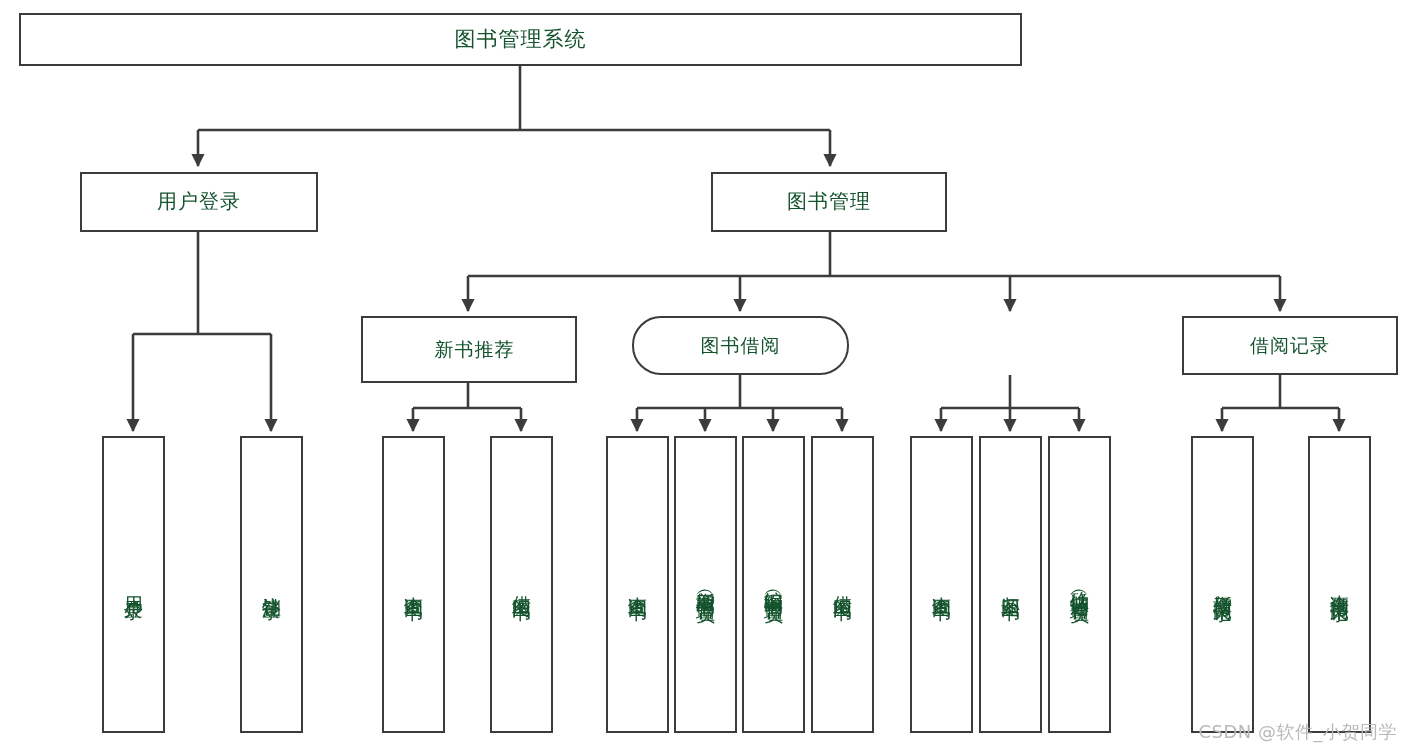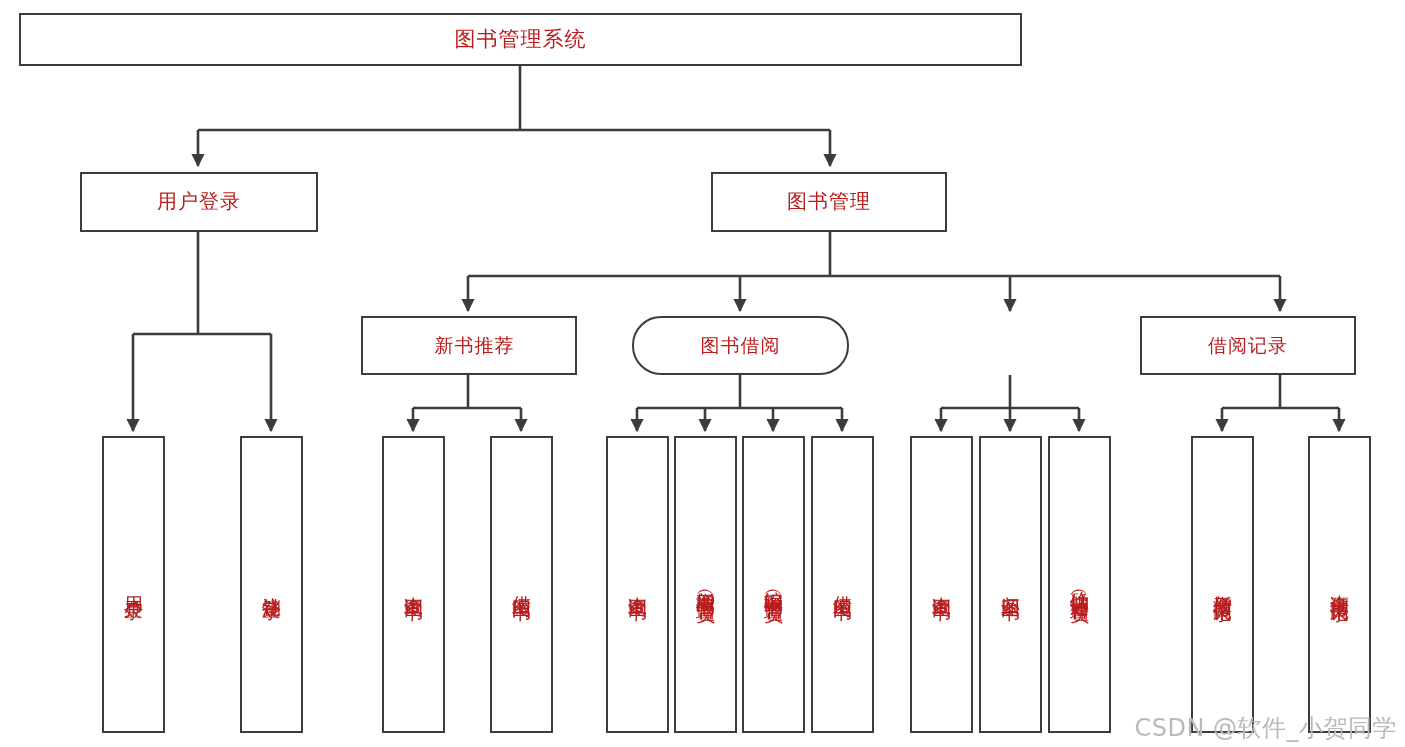--- a/index.html
+++ b/index.html
@@ -28,21 +28,21 @@
   .node{
     position:absolute;
     box-sizing:border-box;
     background:#ffffff;
     border:2.5px solid #3c3c3c;
     display:flex;
     align-items:center;
     justify-content:center;
     text-align:center;
     line-height:1.18;
-    color:#b91c1c;
+    color:#14532d;
     z-index:2;
   }
   .node.root{
     font-size:21px;
     letter-spacing:1px;
   }
   .node.lvl1{
     font-size:20px;
     letter-spacing:1px;
   }
@@ -65,21 +65,21 @@
     text-orientation:upright;
     display:block;
     white-space:nowrap;
     line-height:1.05;
   }
   
   #watermark{
     position:absolute;
     right:8px;
     bottom:3px;
-    font-size:24px;
+    font-size:18px;
     color:#b9b9b9;
     white-space:nowrap;
     z-index:5;
     letter-spacing:0.5px;
   }
 </style>
 </head>
 <body>
 
 <div id="canvas">
@@ -139,30 +139,30 @@
   </div>
 
   <div class="node lvl1" style="left:80px;top:172px;width:238px;height:60px;">
     <span>用户登录</span>
   </div>
 
   <div class="node lvl1" style="left:711px;top:172px;width:236px;height:60px;justify-content:center;">
     <span>图书管理</span>
   </div>
 
-  <div class="node lvl2" style="left:361px;top:316px;width:216px;height:59px;padding-left:11px;">
+  <div class="node lvl2" style="left:361px;top:316px;width:216px;height:67px;padding-left:11px;">
     <span>新书推荐</span>
   </div>
 
   <div class="node lvl2" style="left:632px;top:316px;width:217px;height:59px;border-radius:29px;">
     <span>图书借阅</span>
   </div>
 
 
-  <div class="node lvl2" style="left:1140px;top:316px;width:216px;height:59px;">
+  <div class="node lvl2" style="left:1182px;top:316px;width:216px;height:59px;">
     <span>借阅记录</span>
   </div>
 
   <div class="node leaf" style="left:102px;top:436px;width:63px;height:297px;">
     <span class="leaf-text">用户登录</span>
   </div>
 
   <div class="node leaf" style="left:240px;top:436px;width:63px;height:297px;">
     <span class="leaf-text">注销登录</span>
   </div>

